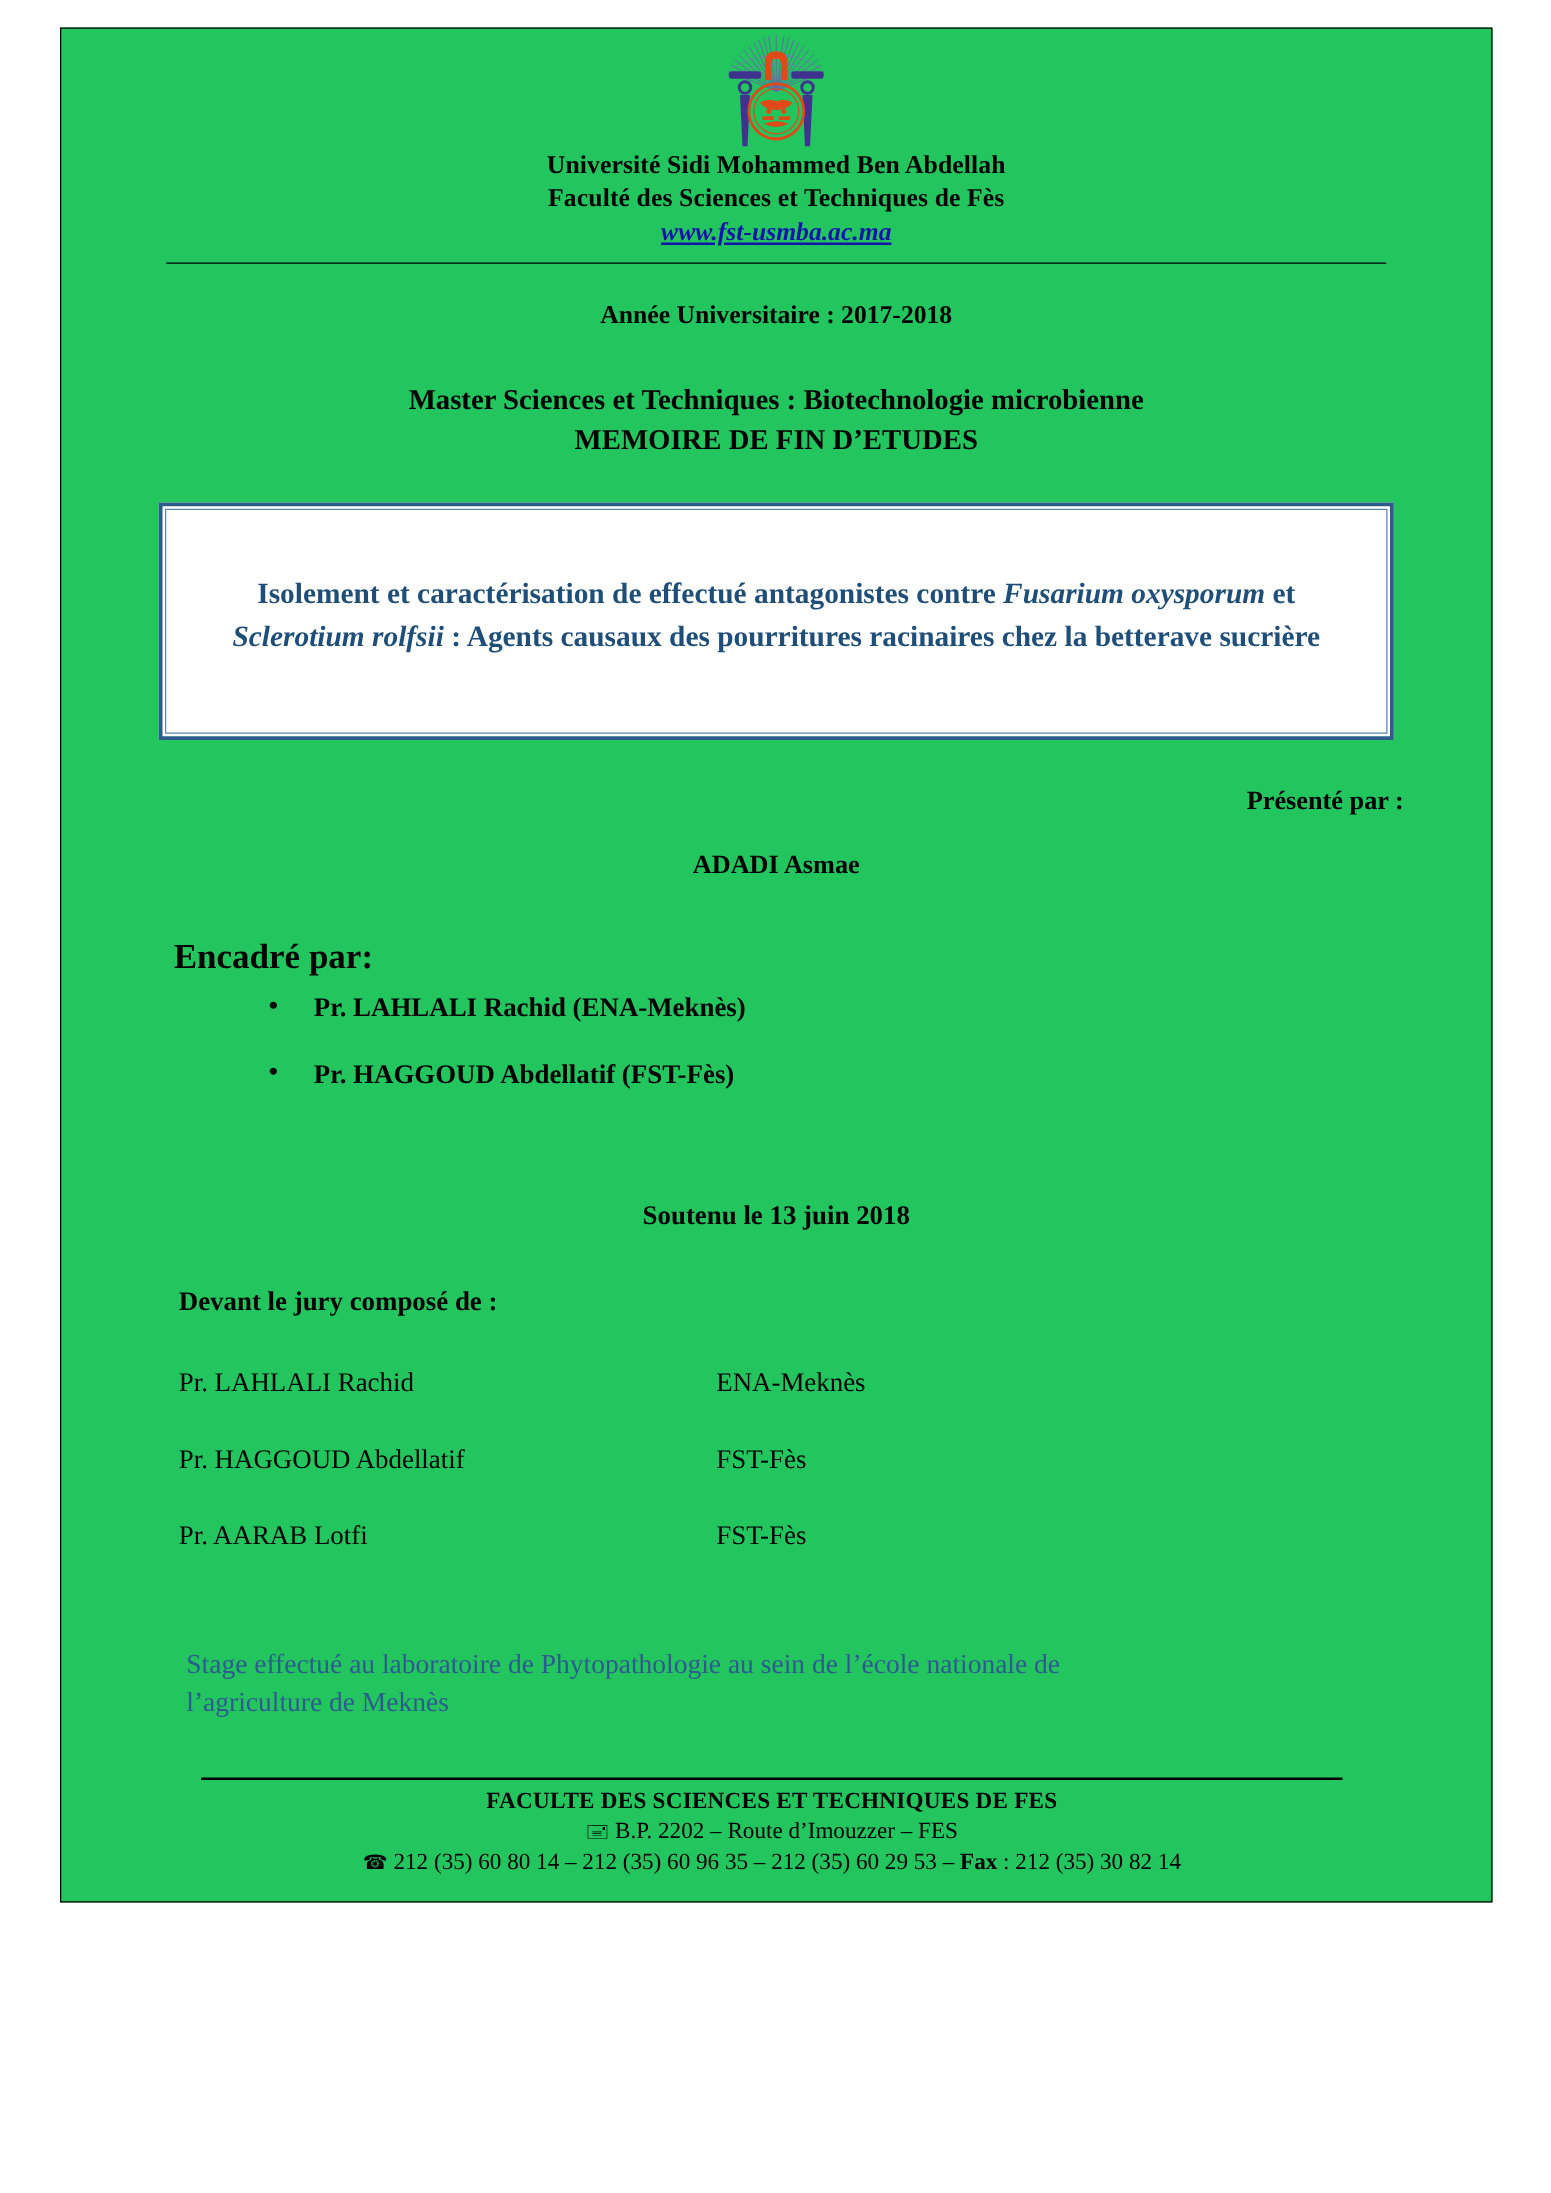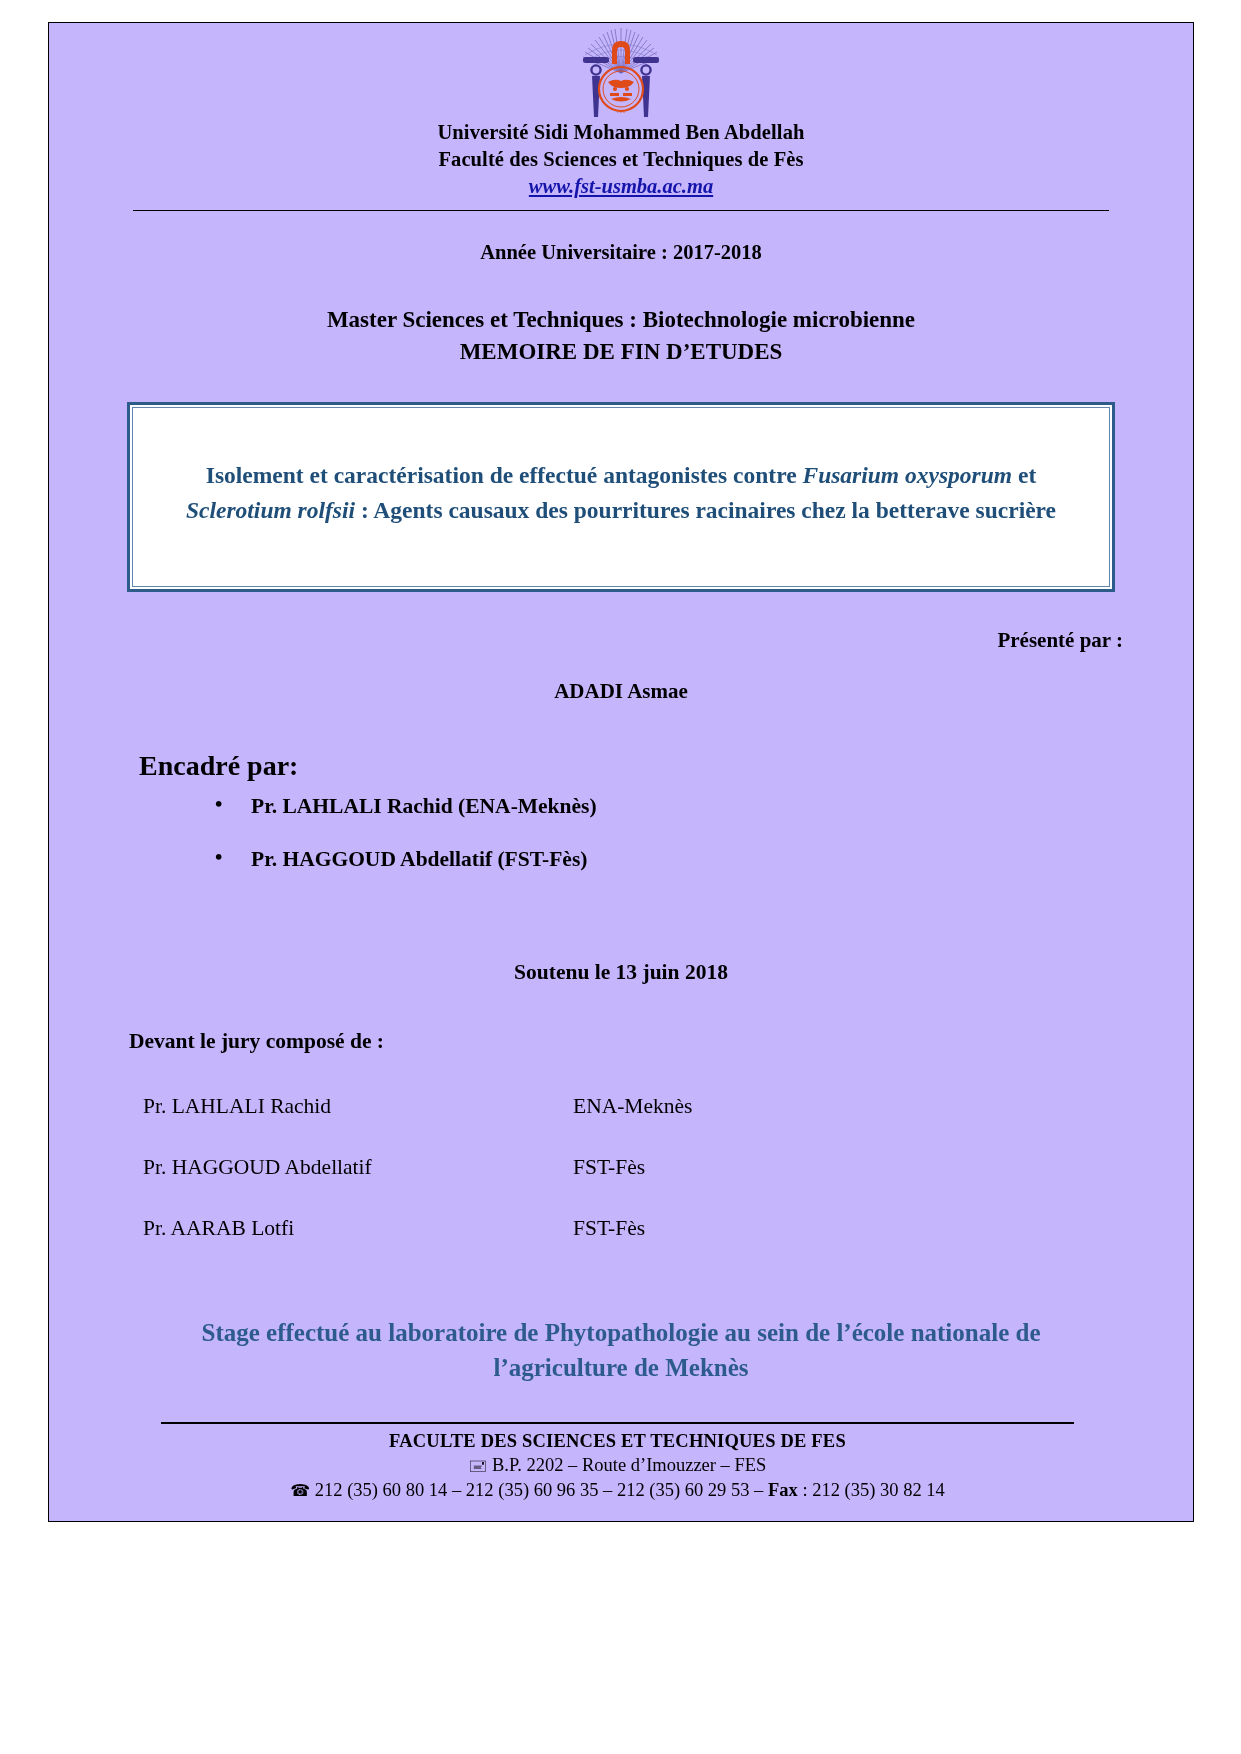--- a/index.html
+++ b/index.html
@@ -14,21 +14,21 @@
     position: relative;
     overflow: hidden;
   }
 
   
   #page-frame {
     position: absolute;
     left: 48px; top: 22px;
     width: 1146px; height: 1500px;
     border: 1px solid #000000;
-    background: #c4b5fd;
+    background: #22c55e;
   }
 
   #page-inner {
     position: absolute;
     left: 0; top: 0; right: 0; bottom: 0;
     padding: 0 70px;
   }
 
   
   .header {
@@ -147,21 +147,21 @@
   .soutenu {
     text-align: center;
     margin-top: 88px;
     font-size: 21.5px;
     font-weight: bold;
   }
 
   
   .jury-heading {
     margin-top: 44px;
-    margin-left: 10px;
+    margin-left: 24px;
     font-size: 21.5px;
     font-weight: bold;
   }
   table.jury {
     margin-top: 22px;
     margin-left: 24px;
     border-collapse: collapse;
     width: 700px;
   }
   table.jury td {
@@ -169,23 +169,23 @@
     font-weight: normal;
     padding: 18px 0;
     vertical-align: top;
   }
   table.jury td.name  { width: 430px; }
   table.jury td.affil { width: 270px; }
 
   
   .stage-note {
     margin-top: 56px;
-    text-align: center;
-    font-size: 25px;
-    font-weight: bold;
+    text-align: left;
+    font-size: 22px;
+    font-weight: normal;
     color: #2e5b8f;
     line-height: 1.42;
     padding: 0 30px;
   }
 
   
   .footer {
     position: absolute;
     left: 70px; right: 77px;
     bottom: 18px;

